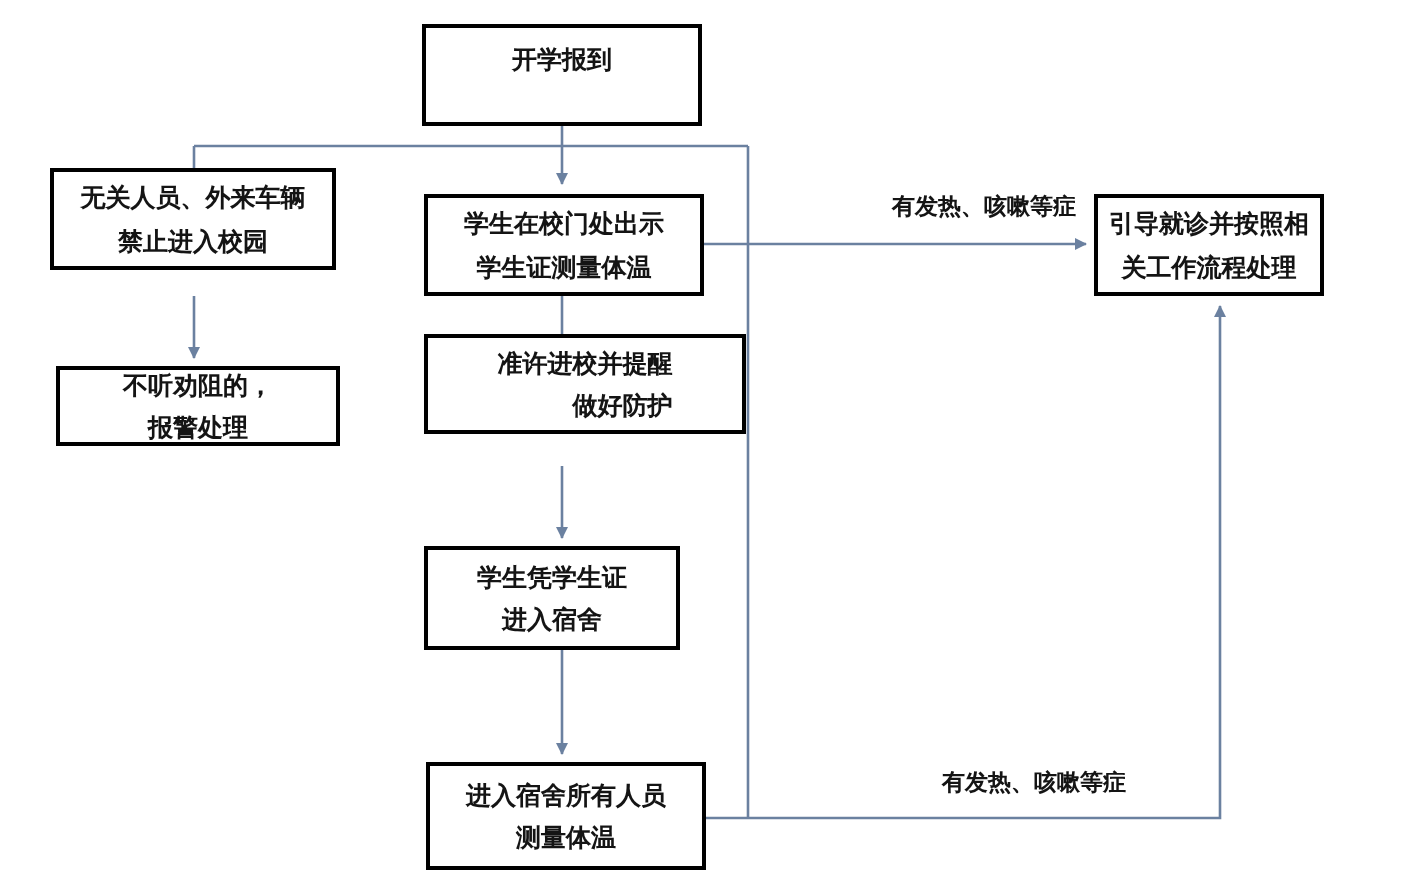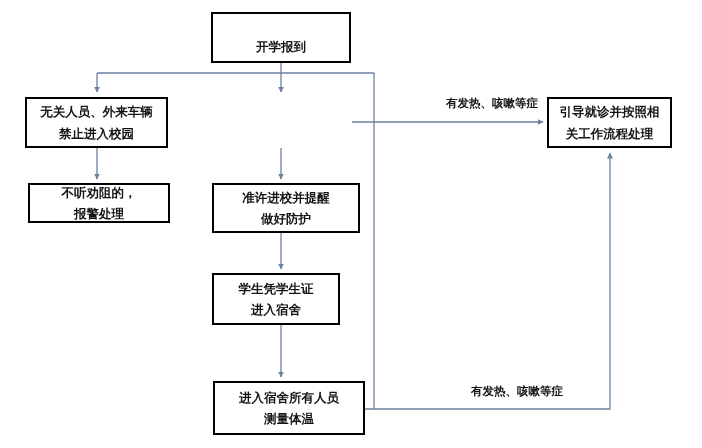--- a/index.html
+++ b/index.html
@@ -31,21 +31,21 @@
     justify-content: center;
     text-align: center;
     font-weight: bold;
     font-size: 12.5px;
     line-height: 1.7;
     color: var(--text, #141414);
     white-space: pre-line;
   }
   .box.start {
     align-items: flex-start;
-    padding-top: 22px;
+    padding-top: 5px;
   }
   .edge-label {
     position: absolute;
     font-weight: bold;
     font-size: 11.5px;
     color: var(--text, #141414);
     text-align: right;
     white-space: nowrap;
   }
 </style>
@@ -79,47 +79,51 @@
 
     <path d="M352,122 L543,122" marker-end="url(#arrow)"></path>
 
     <path d="M352,409 L610,409 L610,153" marker-end="url(#arrow)"></path>
   </svg>
 
   <div class="box start" style="left:211px; top:12px; width:140px; height:51px;">
     <span>开学报到</span>
   </div>
 
-  <div class="box" style="left:25px; top:97px; width:143px; height:51px;align-items:center;">
+  <div class="box" style="left:25px; top:84px; width:143px; height:51px;align-items:center;">
     <span>无关人员、外来车辆
 禁止进入校园</span>
   </div>
 
   <div class="box" style="left:28px; top:183px; width:142px; height:40px;">
     <span>不听劝阻的，
 报警处理</span>
   </div>
 
+  <div class="box" style="left:212px; top:97px; width:140px; height:51px;">
+    <span>学生在校门处出示
+学生证测量体温</span>
+  </div>
 
-  <div class="box" style="left:212px; top:183px; width:148px; height:50px;">
+  <div class="box" style="left:212px; top:167px; width:161px; height:50px;text-align:right;">
     <span>准许进校并提醒
 做好防护</span>
   </div>
 
   <div class="box" style="left:212px; top:273px; width:128px; height:52px;">
     <span>学生凭学生证
 进入宿舍</span>
   </div>
 
-  <div class="box" style="left:213px; top:381px; width:152px; height:54px;">
+  <div class="box" style="left:213px; top:381px; width:140px; height:54px;">
     <span>进入宿舍所有人员
 测量体温</span>
   </div>
 
-  <div class="box" style="left:547px; top:97px; width:125px; height:51px;">
+  <div class="box" style="left:547px; top:97px; width:115px; height:51px;">
     <span>引导就诊并按照相
 关工作流程处理</span>
   </div>
 
   <div class="edge-label" style="left:403px; top:96px; width:135px;">有发热、咳嗽等症</div>
 
   <div class="edge-label" style="left:428px; top:384px; width:135px;">有发热、咳嗽等症</div>
 
 </div>
 

